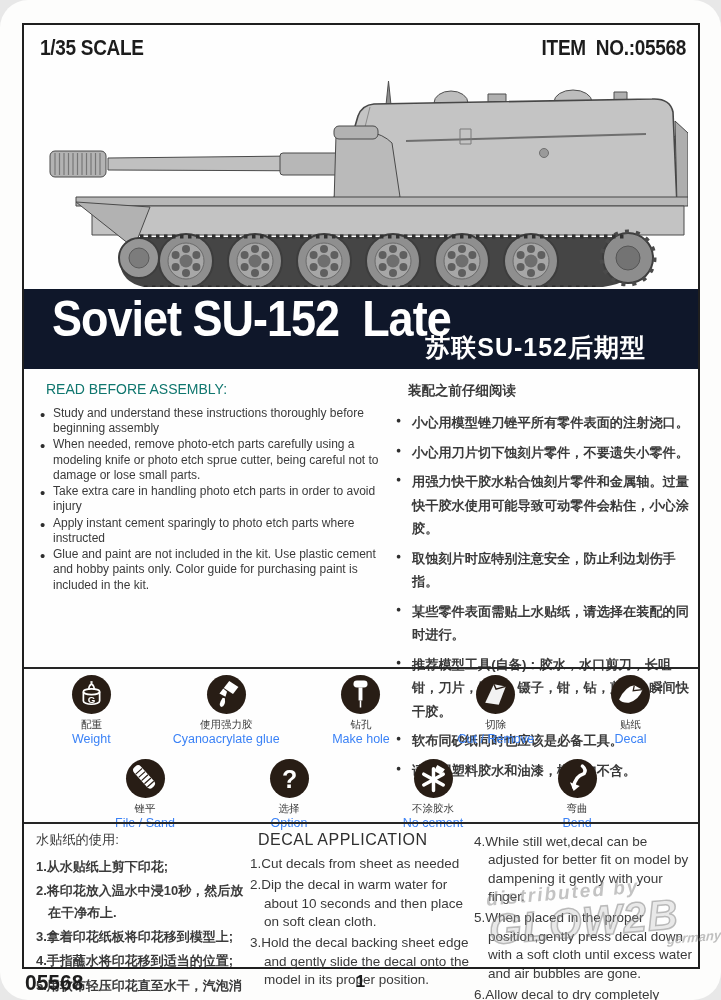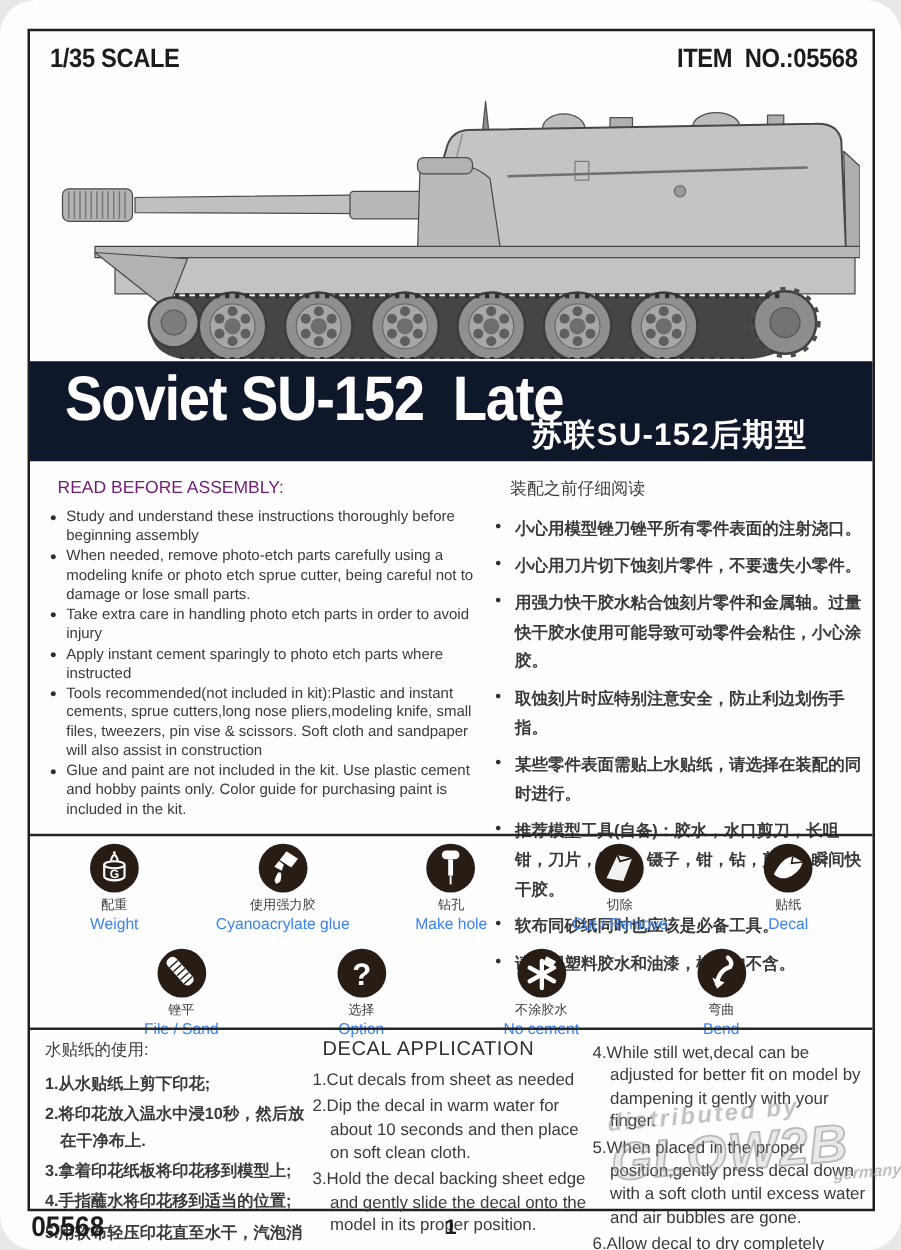--- a/index.html
+++ b/index.html
@@ -10,22 +10,22 @@
        letter-spacing:-.3px;transform:scaleY(1.12);white-space:pre;}
   .hdr-left{left:16px;transform-origin:left top;}
   .hdr-right{right:12px;transform-origin:right top;}
   .tank{position:absolute;left:12px;top:46px;width:652px;height:216px;}
   .titlebar{position:absolute;left:0;top:264px;width:100%;height:80px;background:#0f172a;}
   .title-en{position:absolute;left:28px;top:1px;font-size:45px;font-weight:bold;color:#fff;
             letter-spacing:-1px;transform:scaleY(1.12);transform-origin:left top;white-space:pre;}
   .title-zh{position:absolute;right:52px;bottom:5px;font-size:25px;font-weight:600;color:#fff;letter-spacing:1px;text-align:center;}
   .col-en{position:absolute;left:16px;top:356px;width:344px;}
   .col-zh{position:absolute;left:372px;top:356px;width:298px;}
-  .rb-head-en{font-size:14px;color:#701a75;margin:0 0 9px 6px;}
-  .rb-head-zh{font-size:13.5px;font-weight:normal;margin:1px 0 11px 12px;}
+  .rb-head-en{font-size:14px;color:#0f766e;margin:0 0 9px 6px;}
+  .rb-head-zh{font-size:13.5px;font-weight:bold;margin:1px 0 11px 12px;}
   .b-en{position:relative;padding-left:13px;font-size:12px;line-height:1.27;margin-bottom:1px;}
   .b-en::before{content:"\2022";position:absolute;left:0;top:-1px;font-size:15px;color:#2e2e2e;}
   .b-zh{position:relative;padding-left:16px;font-size:13.2px;line-height:1.78;margin-bottom:6px;font-weight:700;}
   .b-zh::before{content:"\25CF";position:absolute;left:0;top:2px;font-size:8.5px;color:#2e2e2e;}
   .hr{position:absolute;left:0;width:100%;height:2px;background:#262626;}
   .hr1{top:642px;}.hr2{top:797px;}
   .irow{position:absolute;left:0;width:100%;display:flex;justify-content:center;}
   .irow1{top:650px;}.irow2{top:734px;}
   .irow1 .icell{width:135px;}.irow2 .icell{width:144px;}
   .icell{text-align:center;}
@@ -117,21 +117,20 @@
       <div class="title-en">Soviet SU-152  Late</div>
       <div class="title-zh">苏联SU-152后期型</div>
     </div>
 
     <div class="col-en">
       <div class="rb-head-en">READ BEFORE ASSEMBLY:</div>
       <div class="b-en">Study and understand these instructions thoroughly before beginning assembly</div>
       <div class="b-en">When needed, remove photo-etch parts carefully using a modeling knife or photo etch sprue cutter, being careful not to damage or lose small parts.</div>
       <div class="b-en">Take extra care in handling photo etch parts in order to avoid injury</div>
       <div class="b-en">Apply instant cement sparingly to photo etch parts where instructed</div>
-      <div class="b-en">Tools recommended(not included in kit):Plastic and instant cements, sprue cutters,long nose pliers,modeling knife, small files, tweezers, pin vise &amp; scissors. Soft cloth and sandpaper will also assist in construction</div>
       <div class="b-en">Glue and paint are not included in the kit. Use plastic cement and hobby paints only. Color guide for purchasing paint is included in the kit.</div>
     </div>
 
     <div class="col-zh">
       <div class="rb-head-zh">装配之前仔细阅读</div>
       <div class="b-zh">小心用模型锉刀锉平所有零件表面的注射浇口。</div>
       <div class="b-zh">小心用刀片切下蚀刻片零件，不要遗失小零件。</div>
       <div class="b-zh">用强力快干胶水粘合蚀刻片零件和金属轴。过量快干胶水使用可能导致可动零件会粘住，小心涂胶。</div>
       <div class="b-zh">取蚀刻片时应特别注意安全，防止利边划伤手指。</div>
       <div class="b-zh">某些零件表面需贴上水贴纸，请选择在装配的同时进行。</div>

